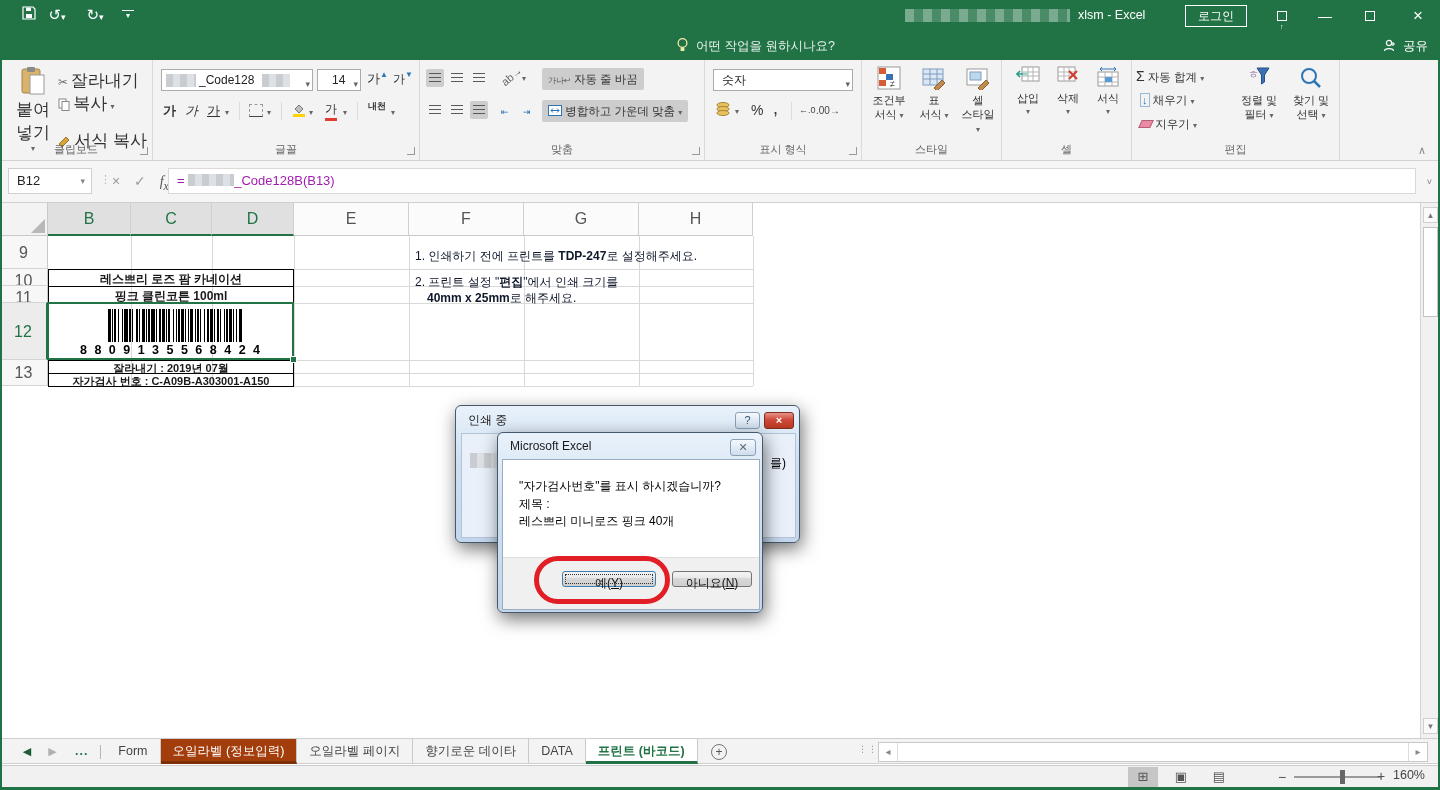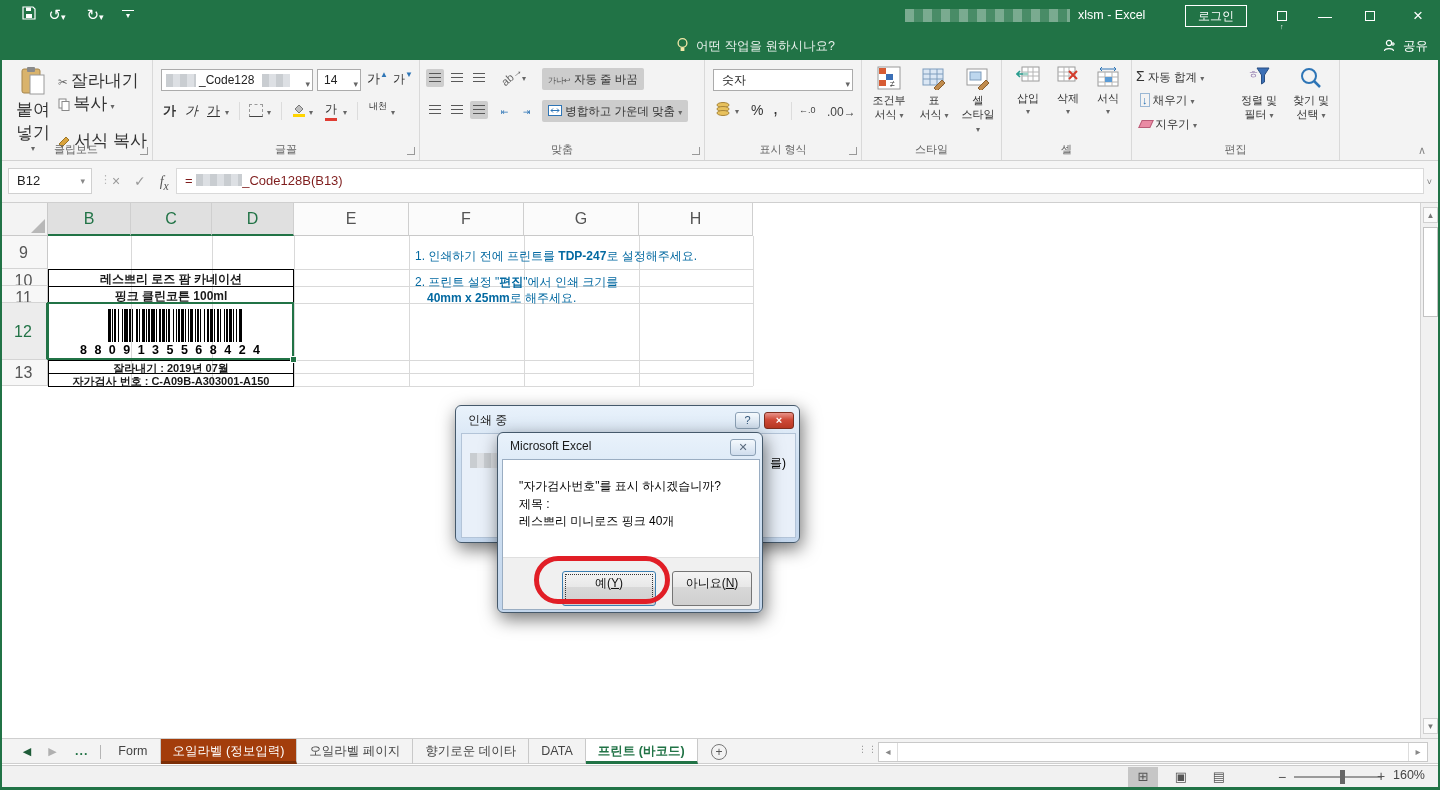--- a/index.html
+++ b/index.html
@@ -36,55 +36,55 @@
   .combo .dd { position:absolute; right:2px; top:4px; color:#666; font-size:9px; }
   .blur-gray { background:repeating-linear-gradient(90deg,#c9cdd1 0 7px,#dde0e4 7px 14px); }
   .small-dd { color:#666; font-size:8px; }
   .ribbon-btn-label { font-size:17px; color:#333; }
   .vline { position:absolute; width:1px; background:#dcdcdc; }
 
   
   .fbar { position:absolute; left:0; top:161px; width:1440px; height:42px; background:#f5f5f5; border-bottom:1px solid #cfcfcf; }
   .namebox { position:absolute; left:8px; top:7px; width:84px; height:26px; background:#fff; border:1px solid #d0d0d0; font-size:13px; color:#222; line-height:24px; padding-left:8px; }
   .fx-btns { position:absolute; left:112px; top:7px; height:26px; line-height:26px; color:#9a9a9a; font-size:14px; }
-  .formula-input { position:absolute; left:168px; top:7px; width:1248px; height:26px; background:#fff; border:1px solid #d9d9d9; line-height:24px; font-size:13px; color:#7f1d1d; padding-left:8px;margin-left:8px; }
+  .formula-input { position:absolute; left:168px; top:7px; width:1248px; height:26px; background:#fff; border:1px solid #d9d9d9; line-height:24px; font-size:13px; color:#a21caf; padding-left:8px; }
 
   
   .grid-area { position:absolute; left:0; top:203px; width:1420px; height:535px; background:#fff; }
   .selall { position:absolute; left:0; top:0; width:48px; height:33px; background:#f3f3f3; border-right:1px solid #c9c9c9; border-bottom:1px solid #c9c9c9; }
   .selall-tri { position:absolute; right:2px; bottom:2px; width:0; height:0; border-left:14px solid transparent; border-bottom:14px solid #b8b8b8; }
   .colhdr { position:absolute; top:0; height:33px; background:#fbfbfb; border-right:1px solid #cfcfcf; border-bottom:1px solid #c9c9c9; text-align:center; font-size:16px; color:#555; line-height:31px; font-weight:400; }
   .colhdr.sel { background:#e0e0e0; color:#217346; border-bottom:2px solid #217346; }
   .rowhdr { position:absolute; left:0; width:48px; background:#f7f7f7; border-right:1px solid #c9c9c9; border-bottom:1px solid #d4d4d4; text-align:center; font-size:16px; color:#555; overflow:hidden; }
   .rowhdr.sel { color:#217346; border-right:2px solid #217346; background:#ececec; }
   .gl-v { position:absolute; width:1px; background:#d9d9d9; }
   .gl-h { position:absolute; height:1px; background:#d9d9d9; }
   .bl { position:absolute; background:#000; }
   .cell-text { position:absolute; text-align:center; font-weight:bold; color:#1a1a1a; white-space:nowrap; }
 
   .start-btn { position:absolute; left:302px; top:42px; width:99px; height:128px; background:#fff; border:5px solid #f2973f; border-radius:16px; text-align:center; font-size:27px; color:#262626; display:flex; align-items:center; justify-content:center; }
   .green-btn { position:absolute; top:107px; width:120px; height:68px; background:#8fac4c; border:3px solid #75903d; border-radius:14px; color:#fff; font-size:13px; display:flex; flex-direction:column; align-items:center; justify-content:center; line-height:22px; box-shadow:3px 4px 5px rgba(0,0,0,.35); }
-  .instr { position:absolute; font-size:12px; color:#0369a1; white-space:nowrap; }
+  .instr { position:absolute; font-size:12px; color:#0f172a; white-space:nowrap; }
 
   .sel-border { position:absolute; border:2px solid #217346; }
   .fill-handle { position:absolute; width:7px; height:7px; background:#217346; border:1px solid #fff; }
 
   #barcode-bars { position:absolute; left:60px; top:6px; width:222px; height:33px; display:flex; align-items:stretch; overflow:hidden; }
   #barcode-bars span { display:block; height:100%; }
   .bc-digits { position:absolute; left:12px; top:40px; width:222px; text-align:center; font-weight:bold; font-size:12.5px; letter-spacing:2px; color:#000; white-space:nowrap; }
 
   
   .dlg-outer { position:absolute; border:1px solid #45596b; border-radius:6px; box-shadow:2px 6px 18px rgba(0,0,0,.55); }
   .aero { background:linear-gradient(#e9f2fb,#cfe0f2 40%,#c3d6ec); }
   .dlg-title { position:absolute; left:12px; top:6px; font-size:12px; color:#1a1a1a; }
   .aero-btn { position:absolute; top:6px; height:17px; border:1px solid #8ba0b5; border-radius:3px; background:linear-gradient(#f4f9fd,#cfdded); text-align:center; font-size:11px; line-height:15px; color:#33567a; }
   .aero-close { background:linear-gradient(#e8938a,#cf4a38 45%,#b83823); color:#fff; border-color:#7e2e1f; font-weight:bold; }
   .dlg-content { position:absolute; background:#e9f0f9; border:1px solid #b3c4d8; }
   .msg-text { position:absolute; font-size:12px; color:#000; white-space:nowrap; }
-  .w7-btn { position:absolute; top:0; height:35px; background:linear-gradient(#f4f4f4,#e8e8e8 45%,#d8d8d8 46%,#cfcfcf); border:1px solid #757575; border-radius:3px; font-size:12px; color:#111; text-align:center; line-height:22px; }
+  .w7-btn { position:absolute; top:0; height:16px; background:linear-gradient(#f4f4f4,#e8e8e8 45%,#d8d8d8 46%,#cfcfcf); border:1px solid #757575; border-radius:3px; font-size:12px; color:#111; text-align:center; line-height:22px; }
   .w7-btn.focused { outline:1px dotted #333; outline-offset:-4px; border-color:#3c7fb1; }
   .annotation-red { position:absolute; border:5px solid #e11e26; border-radius:24px; background:transparent; }
 
   
   .sheetbar { position:absolute; left:0; top:738px; width:1440px; height:26px; background:#f3f3f3; border-top:1px solid #cfcfcf; border-bottom:1px solid #cfcfcf; font-size:12.5px; }
   .stab { display:inline-block; height:25px; line-height:25px; padding:0 12px; color:#444; border-right:1px solid #c9c9c9; cursor:default; white-space:nowrap; }
   .stab.brown { background:#a33d0b; color:#fff; border-bottom:3px solid #7c2e07; }
   .stab.active { background:#fff; color:#217346; font-weight:bold; border-bottom:3px solid #217346; }
   .nav-arrow { display:inline-block; width:22px; text-align:center; font-size:11px; }
   .plus-circle { display:inline-block; width:16px; height:16px; border:1px solid #777; border-radius:50%; text-align:center; line-height:14px; font-size:12px; color:#555; margin-left:10px; vertical-align:middle; }
@@ -173,42 +173,42 @@
       <div class="launcher"></div>
     </div>
 
     <div class="rgroup" style="left:153px; width:267px;">
       <div class="combo" style="left:8px; top:9px; width:152px;">
         <span class="blur-gray abs" style="left:4px; top:4px; width:30px; height:13px;"></span>
         <span style="position:absolute; left:37px;">_Code128</span>
         <span class="blur-gray abs" style="left:100px; top:4px; width:28px; height:13px;"></span>
         <span class="dd">▾</span>
       </div>
-      <div class="combo" style="left:164px; top:9px; width:44px; padding-left:6px;"><span>14</span><span class="dd">▾</span></div>
+      <div class="combo" style="left:164px; top:9px; width:44px; padding-left:14px;"><span>14</span><span class="dd">▾</span></div>
       <div class="abs" style="left:214px; top:10px; font-size:13px;">가<span style="color:#2e75b6; font-size:8px; vertical-align:6px;">▲</span></div>
       <div class="abs" style="left:240px; top:10px; font-size:12px;">가<span style="color:#2e75b6; font-size:8px; vertical-align:6px;">▼</span></div>
       <div class="abs" style="left:10px; top:42px; font-size:13px; font-weight:bold;"><span>가</span></div>
       <div class="abs" style="left:32px; top:42px; font-size:13px; font-style:italic;"><span>가</span></div>
       <div class="abs" style="left:54px; top:42px; font-size:13px; text-decoration:underline;"><span>가</span></div>
       <div class="abs small-dd" style="left:72px; top:48px;">▾</div>
       <div class="vline" style="left:86px; top:42px; height:18px;"></div>
       <div class="abs" style="left:96px; top:44px; width:14px; height:13px; border:1px dashed #9a9a9a; border-bottom:1.5px solid #444;"></div>
       <div class="abs small-dd" style="left:114px; top:48px;">▾</div>
       <div class="vline" style="left:128px; top:42px; height:18px;"></div>
       <div class="abs" style="left:138px; top:42px;">
         <svg width="15" height="15" viewBox="0 0 15 15">
             <path d="M4 7 L8 3 L12 7 L8 11 Z" fill="#bfbfbf" stroke="#777"></path>
             <rect x="2" y="12" width="12" height="3" fill="#ffd400"></rect>
           </svg>
       </div>
       <div class="abs small-dd" style="left:156px; top:48px;">▾</div>
       <div class="abs" style="left:172px; top:41px; font-size:12px; border-bottom:3px solid #e03c32; padding-bottom:0;">가</div>
       <div class="abs small-dd" style="left:190px; top:48px;">▾</div>
       <div class="vline" style="left:204px; top:42px; height:18px;"></div>
-      <div class="abs" style="left:214px; top:42px; font-size:9px; line-height:9px; width:20px; text-align:right;"><span>내천</span></div>
+      <div class="abs" style="left:214px; top:42px; font-size:9px; line-height:9px; width:20px; text-align:center;font-weight:bold;"><span>내천</span></div>
       <div class="abs small-dd" style="left:238px; top:48px;">▾</div>
       <div class="rgroup-label">글꼴</div>
       <div class="launcher"></div>
     </div>
 
     <div class="rgroup" style="left:420px; width:285px;">
       <div class="abs toggle-on" style="left:6px; top:9px; width:18px; height:18px; padding:4px 3px;"><span class="ricon-lines"></span></div>
       <div class="abs" style="left:28px; top:9px; width:18px; height:18px; padding:4px 3px;"><span class="ricon-lines"></span></div>
       <div class="abs" style="left:50px; top:9px; width:18px; height:18px; padding:4px 3px;"><span class="ricon-lines"></span></div>
       <div class="abs" style="left:80px; top:10px; color:#666; transform:rotate(-40deg); font-size:11px;">ab→</div>
@@ -240,21 +240,21 @@
             <ellipse cx="8" cy="4" rx="6" ry="2.5" fill="#e8c15c" stroke="#a8853a"></ellipse>
             <ellipse cx="8" cy="8" rx="6" ry="2.5" fill="#e8c15c" stroke="#a8853a"></ellipse>
             <ellipse cx="8" cy="12" rx="6" ry="2.5" fill="#e8c15c" stroke="#a8853a"></ellipse>
           </svg>
       </div>
       <div class="abs small-dd" style="left:30px; top:47px;">▾</div>
       <div class="abs" style="left:46px; top:42px; font-size:14px; color:#333;"><span>%</span></div>
       <div class="abs" style="left:68px; top:38px; font-size:18px; color:#333;"><span>,</span></div>
       <div class="vline" style="left:86px; top:42px; height:18px;"></div>
       <div class="abs" style="left:94px; top:45px; font-size:9px; color:#444;"><span>←.0</span></div>
-      <div class="abs" style="left:122px; top:45px; font-size:12px; color:#444;"><span>.00→</span></div>
+      <div class="abs" style="left:111px; top:45px; font-size:10px; color:#444;"><span>.00→</span></div>
       <div class="rgroup-label">표시 형식</div>
       <div class="launcher"></div>
     </div>
 
     <div class="rgroup" style="left:862px; width:140px;">
       <div class="abs" style="left:6px; top:6px; width:42px; text-align:center; font-size:11px; line-height:14px;">
         <svg width="24" height="24" viewBox="0 0 24 24">
             <rect x="1" y="1" width="22" height="22" fill="#fff" stroke="#9a9a9a"></rect>
             <rect x="2" y="2" width="7" height="6" fill="#d75b33"></rect>
             <rect x="9" y="8" width="7" height="6" fill="#3b6fb6"></rect>

